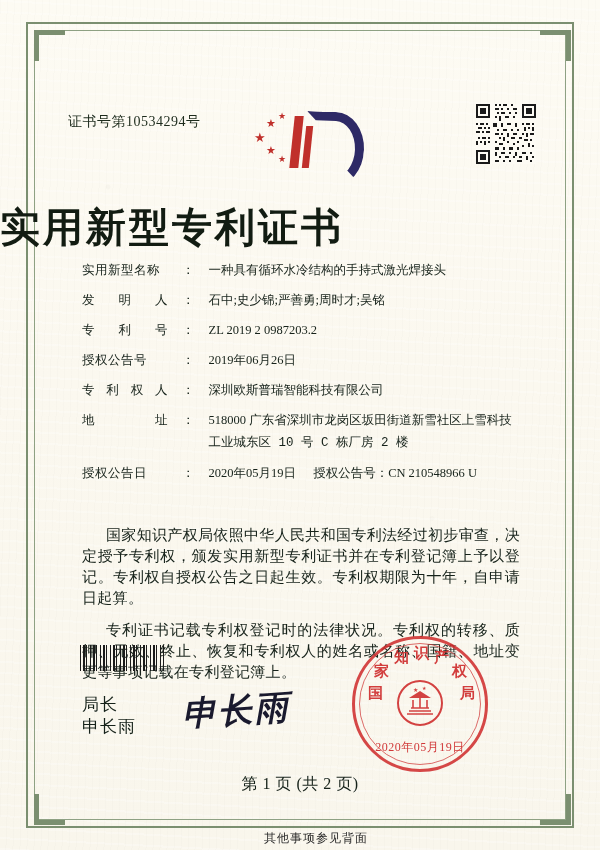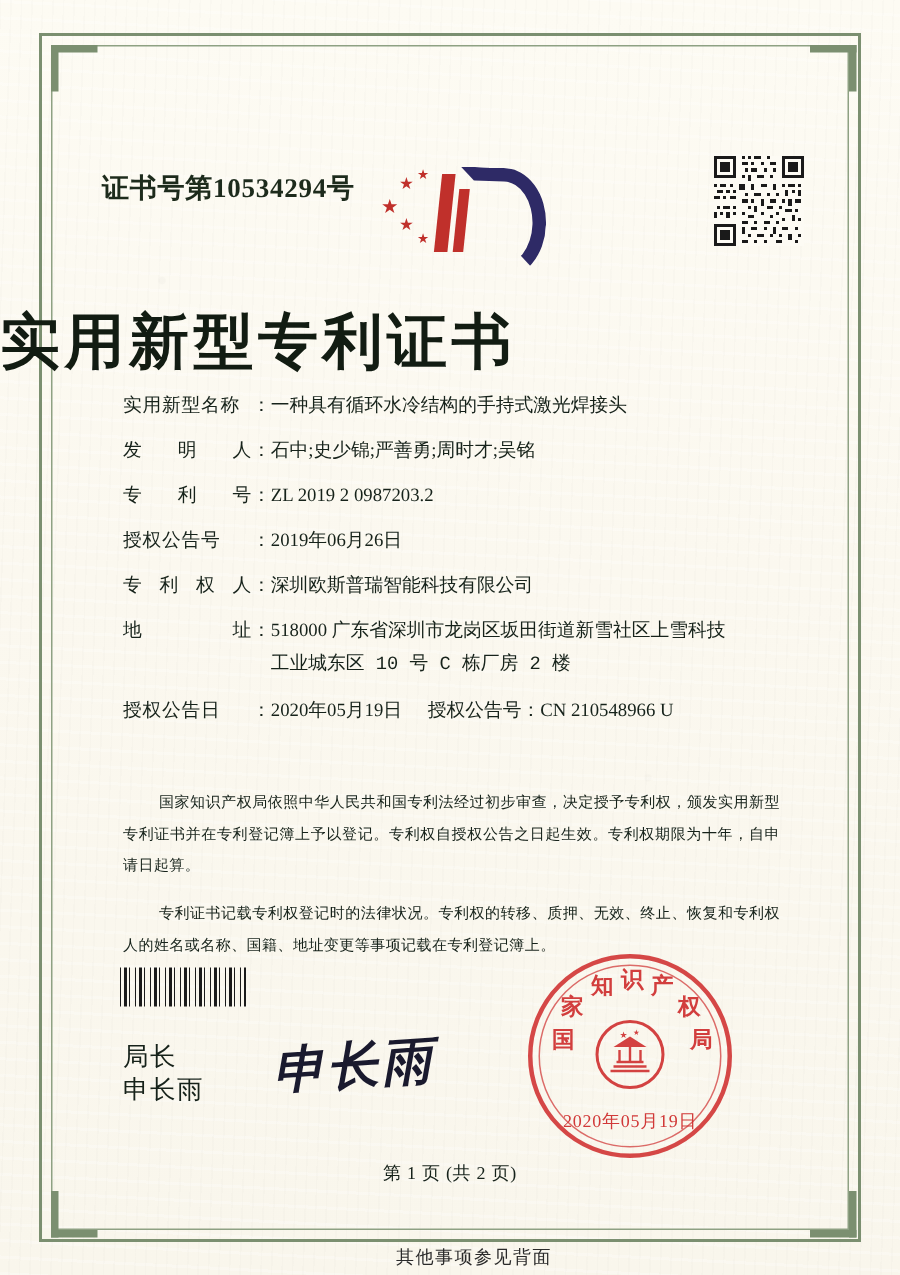--- a/index.html
+++ b/index.html
@@ -56,24 +56,23 @@
   }
   .c-tl { left: 34px;  top: 30px;  border-left-width: 5px;  border-top-width: 5px; }
   .c-tr { left: 540px; top: 30px;  border-right-width: 5px; border-top-width: 5px; }
   .c-bl { left: 34px;  top: 794px; border-left-width: 5px;  border-bottom-width: 5px; }
   .c-br { left: 540px; top: 794px; border-right-width: 5px; border-bottom-width: 5px; }
 
   .doc-no {
     position: absolute;
     left: 68px;
     top: 113px;
-    font-size: 18px;
+    font-size: 14px;
     color: #1d2b1c;
     letter-spacing: 0.5px;
-    font-weight: bold;
   }
   
   .logo {
     position: absolute;
     left: 252px;
     top: 110px;
     width: 96px;
     height: 62px;
   }
   .logo .star {
@@ -140,20 +139,21 @@
     top: 262px;
     width: 436px;
     font-size: 12.5px;
     color: #16221a;
     line-height: 17px;
   }
   .field-row {
     display: flex;
     align-items: flex-start;
     margin-bottom: 13px;
+    gap: 14px;
   }
   .field-label {
     width: 86px;
     flex: 0 0 86px;
     letter-spacing: 0.5px;
     white-space: nowrap;
   }
   .field-label.spaced {
     display: flex;
     justify-content: space-between;
@@ -170,21 +170,21 @@
     margin-left: 14px;
     white-space: nowrap;
     margin-top: 48px;
   }
 
   .body-text {
     position: absolute;
     left: 82px;
     top: 525px;
     width: 438px;
-    font-size: 10px;
+    font-size: 15px;
     line-height: 21px;
     color: #16221a;
     text-align: justify;
     letter-spacing: 0.3px;
   }
   .body-text p { margin: 0 0 11px 0; text-indent: 24px; }
 
   .barcode {
     position: absolute;
     left: 80px;
@@ -269,21 +269,21 @@
     letter-spacing: 0.5px;
     opacity: 0.95;
   }
 
   .page-num {
     position: absolute;
     left: 0;
     right: 0;
     top: 774px;
     text-align: center;
-    font-size: 12px;
+    font-size: 16px;
     color: #16221a;
     letter-spacing: 0.5px;
   }
   .footer-note {
     position: absolute;
     left: 0;
     right: 0;
     top: 830px;
     text-align: center;
     font-size: 12px;

